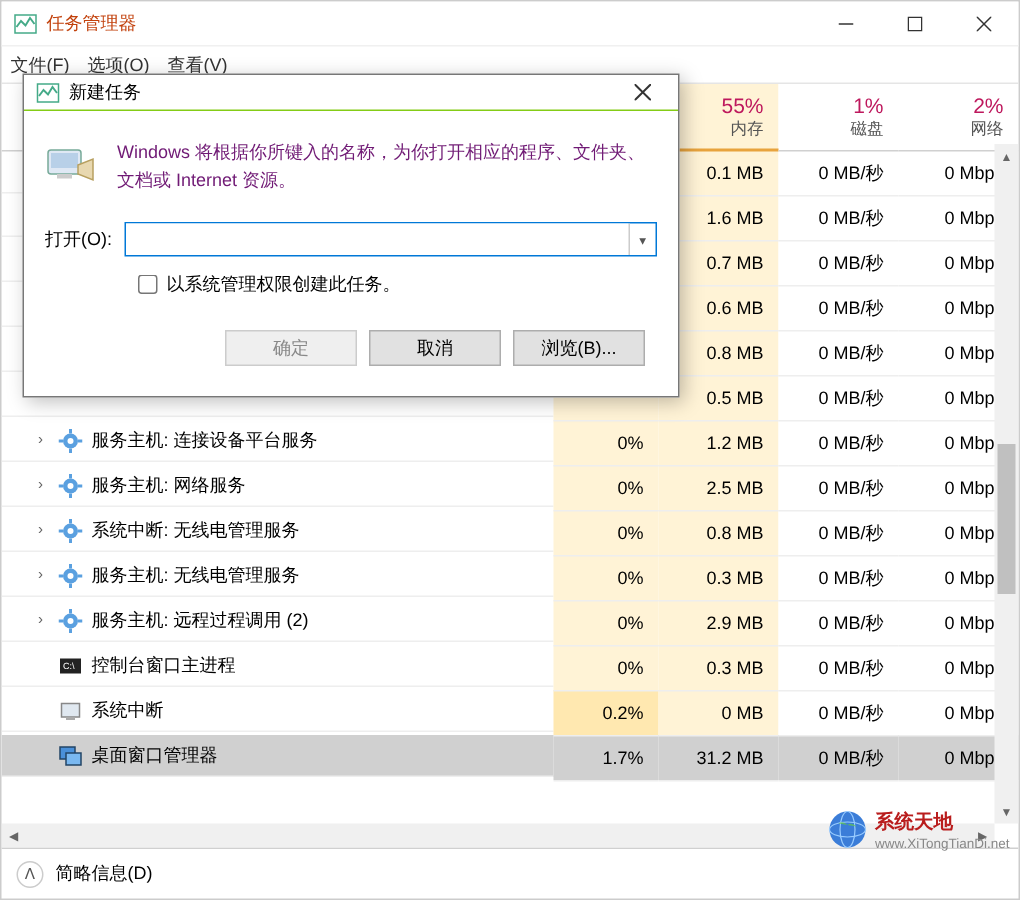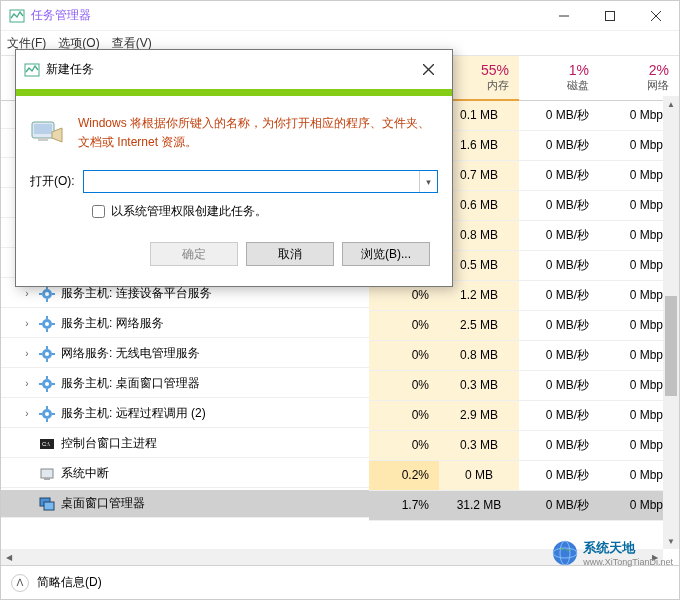--- a/index.html
+++ b/index.html
@@ -1,20 +1,20 @@
 <!DOCTYPE html>
 <html><head>
 <meta charset="utf-8">
 <style>
 * { box-sizing: border-box; margin: 0; padding: 0; }
 body { font-family: "Microsoft YaHei", "Segoe UI", sans-serif; font-size: 12px; background: #fff; width: 680px; height: 600px; overflow: hidden; border: 1px solid #ccc; position: relative; }
 
 .titlebar { height: 30px; display: flex; align-items: center; padding: 0 0 0 8px; background: #fff; border-bottom: 1px solid #f0f0f0; }
 .titlebar .icon { width: 16px; height: 16px; margin-right: 6px; }
-.titlebar .title { flex: 1; color: #8b5cf6; }
+.titlebar .title { flex: 1; color: #c2410c; }
 .winbtns { display: flex; }
 .winbtn { width: 46px; height: 30px; display: flex; align-items: center; justify-content: center; color: #333; }
 .winbtn svg { width: 10px; height: 10px; }
 
 .menubar { height: 24px; display: flex; align-items: center; padding: 0 6px; gap: 12px; color: #333; }
 
 .content { position: relative; height: calc(100% - 30px - 24px - 34px); overflow: hidden; border-top: 1px solid #e5e5e5; }
 
 .table-wrap { position: absolute; top: 0; left: 0; right: 0; bottom: 0; overflow: hidden; }
 table { width: 100%; border-collapse: collapse; table-layout: fixed; }
@@ -26,45 +26,45 @@
 th.name { padding-left: 20px; }
 col.cname { width: auto; }
 col.ccpu { width: 70px; }
 col.cmem { width: 80px; }
 col.cdisk { width: 80px; }
 col.cnet { width: 80px; }
 
 td.name { display: flex; align-items: center; gap: 6px; padding-left: 20px; height: 28px; }
 .exp { width: 12px; text-align: center; color: #666; font-size: 10px; }
 .picon { width: 16px; height: 16px; flex-shrink: 0; }
-tr td.cmem-cell { background: #fff3d6; text-align: center; }
+tr td.cmem-cell { background: #fff3d6; }
 tr td.cdisk-cell { background: #fff; }
 tr td.cnet-cell { background: #fff; }
 tr td.ccpu-cell { background: #fff3d6; }
 tr.sel td { background: #d0d0d0 !important; }
 tr.hl-cpu td.ccpu-cell { background: #ffe8b0; margin-top: 44px; }
 th.cmem-h { border-bottom: 2px solid #e8a33d; background: #fff3d6; }
 
 .statusbar { height: 34px; display: flex; align-items: center; padding: 0 10px; border-top: 1px solid #d0d0d0; gap: 8px; }
 .statusbar .chev { width: 18px; height: 18px; border: 1px solid #ccc; border-radius: 50%; display: flex; align-items: center; justify-content: center; font-size: 10px; color: #555; }
 .statusbar .sp { flex: 1; }
 .watermark { position: absolute; right: 6px; bottom: 32px; display: flex; align-items: center; gap: 4px; }
 .watermark .globe { width: 28px; height: 28px; }
-.watermark .txt { font-size: 13px; color: #0369a1; font-weight: bold; }
+.watermark .txt { font-size: 13px; color: #b91c1c; font-weight: bold; }
 .watermark .sub { font-size: 9px; color: #888; }
 
 .dialog { position: absolute; top: 48px; left: 14px; width: 438px; background: #fff; border: 1px solid #777; box-shadow: 3px 3px 12px rgba(0,0,0,0.25); z-index: 10; }
-.dlg-title { height: 46px; display: flex; align-items: center; padding: 0 8px; border-bottom: 7px solid #84cc16; }
+.dlg-title { height: 24px; display: flex; align-items: center; padding: 0 8px; border-bottom: 1px solid #84cc16; }
 .dlg-title .icon { width: 16px; height: 16px; margin-right: 6px; }
 .dlg-title .t { flex: 1; }
 .dlg-close { width: 32px; height: 24px; display: flex; align-items: center; justify-content: center; }
 .dlg-body { padding: 18px 14px 14px 14px; }
 .dlg-desc { display: flex; gap: 12px; margin-bottom: 18px; }
 .dlg-desc .bicon { width: 36px; height: 36px; flex-shrink: 0; }
-.dlg-desc .txt { line-height: 1.6; color: #c2410c; }
+.dlg-desc .txt { line-height: 1.6; color: #701a75; }
 .dlg-row { display: flex; align-items: center; gap: 8px; margin-bottom: 10px; }
 .dlg-row label { white-space: nowrap; }
 .dlg-row .combo { flex: 1; height: 23px; border: 1px solid #0078d7; display: flex; align-items: center; }
 .dlg-row .combo input { flex: 1; border: none; outline: none; padding: 0 4px; font-size: 12px; height: 100%; }
 .dlg-row .combo .dd { width: 18px; text-align: center; color: #555; font-size: 9px; border-left: 1px solid #ccc; height: 100%; display: flex; align-items: center; justify-content: center; }
 .dlg-chk { margin-left: 62px; display: flex; align-items: center; gap: 6px; margin-bottom: 22px; }
 .dlg-chk input { width: 13px; height: 13px; }
 .dlg-btns { display: flex; justify-content: flex-end; gap: 8px; padding: 0 8px 6px 0; }
 .dlg-btns button { width: 88px; height: 24px; background: #e1e1e1; border: 1px solid #adadad; font-size: 12px; font-family: inherit; }
 .dlg-btns button:disabled { color: #888; background: #efefef; border-color: #ccc; }
@@ -256,41 +256,41 @@
               <span class="picon"><svg viewBox="0 0 16 16">
                   <circle cx="8" cy="8" r="5" fill="#5aa0e0"></circle>
                   <circle cx="8" cy="8" r="2" fill="#fff"></circle>
                   <g stroke="#5aa0e0" stroke-width="2">
                     <line x1="8" y1="0" x2="8" y2="3"></line>
                     <line x1="8" y1="13" x2="8" y2="16"></line>
                     <line x1="0" y1="8" x2="3" y2="8"></line>
                     <line x1="13" y1="8" x2="16" y2="8"></line>
                   </g>
                 </svg></span>
-              <span>网络服务: 无线电管理服务</span>
+              <span>系统中断: 无线电管理服务</span>
             </td>
             <td class="ccpu-cell">0%</td>
             <td class="cmem-cell">0.8 MB</td>
             <td class="cdisk-cell">0 MB/秒</td>
             <td class="cnet-cell">0 Mbps</td>
           </tr>
           <tr>
             <td class="name">
               <span class="exp">›</span>
               <span class="picon"><svg viewBox="0 0 16 16">
                   <circle cx="8" cy="8" r="5" fill="#5aa0e0"></circle>
                   <circle cx="8" cy="8" r="2" fill="#fff"></circle>
                   <g stroke="#5aa0e0" stroke-width="2">
                     <line x1="8" y1="0" x2="8" y2="3"></line>
                     <line x1="8" y1="13" x2="8" y2="16"></line>
                     <line x1="0" y1="8" x2="3" y2="8"></line>
                     <line x1="13" y1="8" x2="16" y2="8"></line>
                   </g>
                 </svg></span>
-              <span>服务主机: 桌面窗口管理器</span>
+              <span>服务主机: 无线电管理服务</span>
             </td>
             <td class="ccpu-cell">0%</td>
             <td class="cmem-cell">0.3 MB</td>
             <td class="cdisk-cell">0 MB/秒</td>
             <td class="cnet-cell">0 Mbps</td>
           </tr>
           <tr>
             <td class="name">
               <span class="exp">›</span>
               <span class="picon"><svg viewBox="0 0 16 16">

